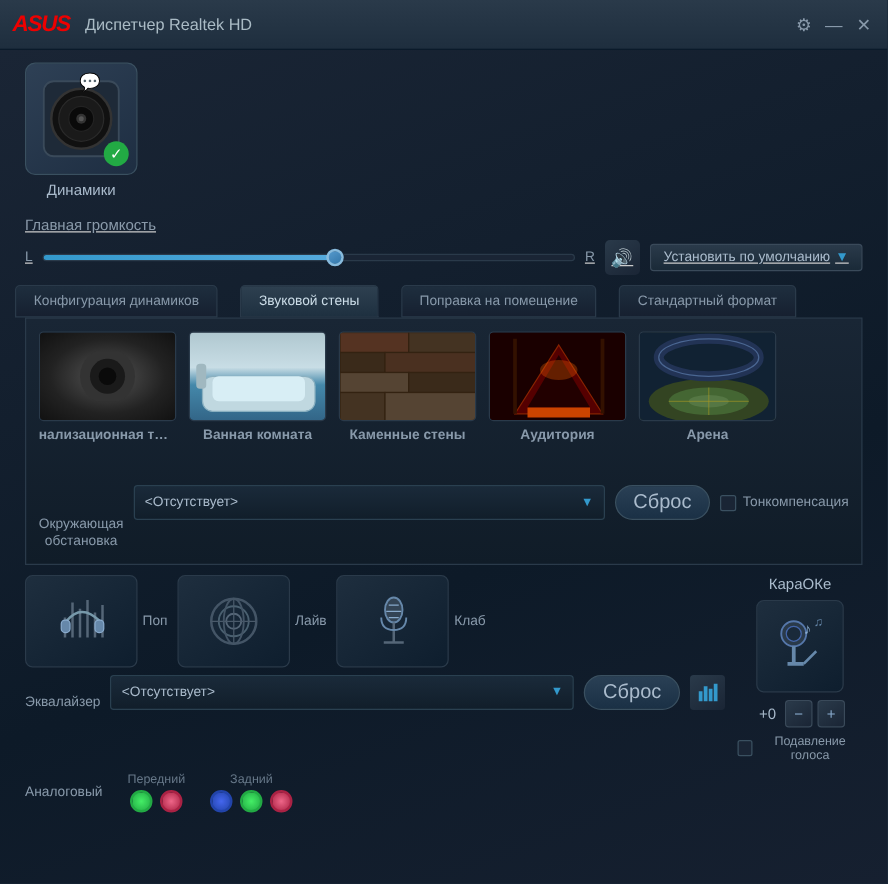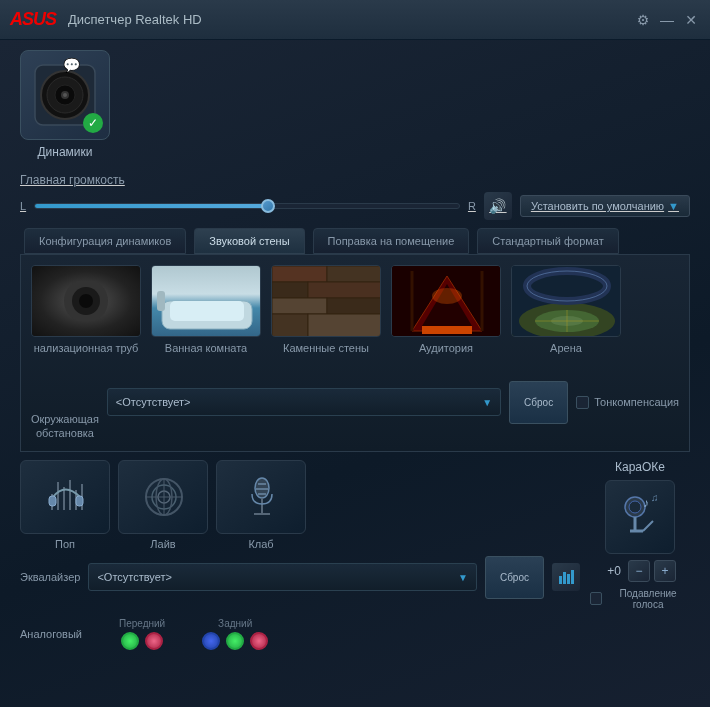--- a/index.html
+++ b/index.html
@@ -161,22 +161,22 @@
       align-items: center;
       gap: 4px;
     }
     .default-btn-arrow {
       color: #3399cc;
     }
 
     
     .tabs-row {
       display: flex;
-      margin: 8px 10px 0 14px;
-      gap: 8px;
+      margin: 8px 10px 0 2px;
+      gap: 18px;
     }
     .tab {
       padding: 6px 14px;
       font-size: 11px;
       color: #8899aa;
       background: linear-gradient(180deg, #1e2e3e, #162030);
       border: 1px solid #2a3a4a;
       border-radius: 4px 4px 0 0;
       cursor: pointer;
     }
@@ -216,20 +216,21 @@
       border: 1px solid #2a3a4a;
     }
     .effect-label {
       font-size: 11px;
       color: #8899aa;
       text-align: left;
       white-space: nowrap;
       overflow: hidden;
       text-overflow: ellipsis;
       max-width: 110px;
+      font-weight: bold;
     }
 
     
     .env-row {
       display: flex;
       align-items: center;
       gap: 8px;
       margin-top: 6px;
     }
     .env-label {
@@ -254,25 +255,25 @@
       cursor: pointer;
     }
     .dropdown-arrow {
       color: #3399cc;
       font-size: 10px;
     }
     .reset-btn {
       background: linear-gradient(180deg, #2a4055, #1a3045);
       border: 1px solid #3a5060;
       color: #aabbcc;
-      font-size: 10px;
+      font-size: 16px;
       padding: 4px 14px;
-      border-radius: 3px;
-      cursor: pointer;
-      height: 43px;
+      border-radius: 14px;
+      cursor: pointer;
+      height: 28px;
     }
     .tone-checkbox-row {
       display: flex;
       align-items: center;
       gap: 5px;
       font-size: 11px;
       color: #8899aa;
     }
     .checkbox {
       width: 13px;
@@ -291,21 +292,21 @@
     .eq-left {
       flex: 1;
     }
     .music-styles-row {
       display: flex;
       gap: 8px;
       margin-bottom: 6px;
     }
     .music-item {
       display: flex;
-      flex-direction: column;
+      flex-direction: row;
       align-items: center;
       gap: 4px;
       cursor: pointer;
       min-width: 90px;
     }
     .music-icon-box {
       width: 90px;
       height: 74px;
       background: linear-gradient(145deg, #1e2e3e, #0e1e2e);
       border-radius: 6px;
@@ -314,21 +315,21 @@
       align-items: center;
       justify-content: center;
       font-size: 30px;
     }
     .music-label {
       font-size: 11px;
       color: #8899aa;
     }
     .eq-row {
       display: flex;
-      align-items: center;
+      align-items: flex-end;
       gap: 8px;
     }
     .eq-label {
       font-size: 11px;
       color: #8899aa;
       min-width: 58px;
     }
     .eq-dropdown {
       flex: 1;
       height: 28px;
@@ -425,21 +426,20 @@
     .analog-label {
       font-size: 11px;
       color: #8899aa;
       min-width: 60px;
     }
     .analog-group {
       display: flex;
       flex-direction: column;
       align-items: center;
       gap: 3px;
-      margin-left: 17px;
     }
     .analog-group-label {
       font-size: 10px;
       color: #667788;
     }
     .analog-connectors {
       display: flex;
       gap: 6px;
     }
     .connector {

